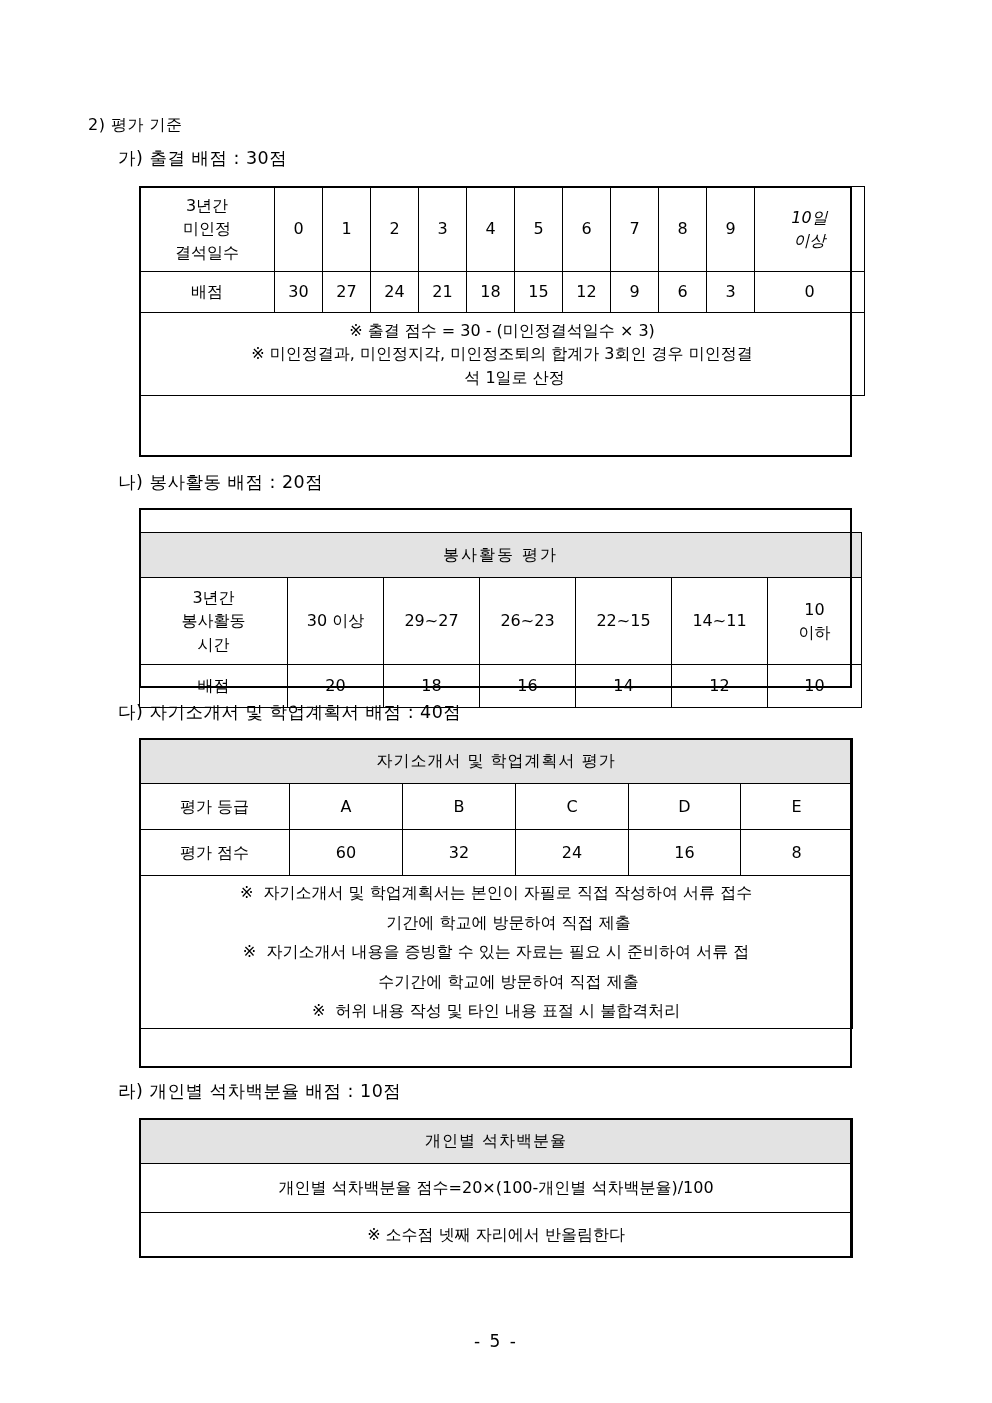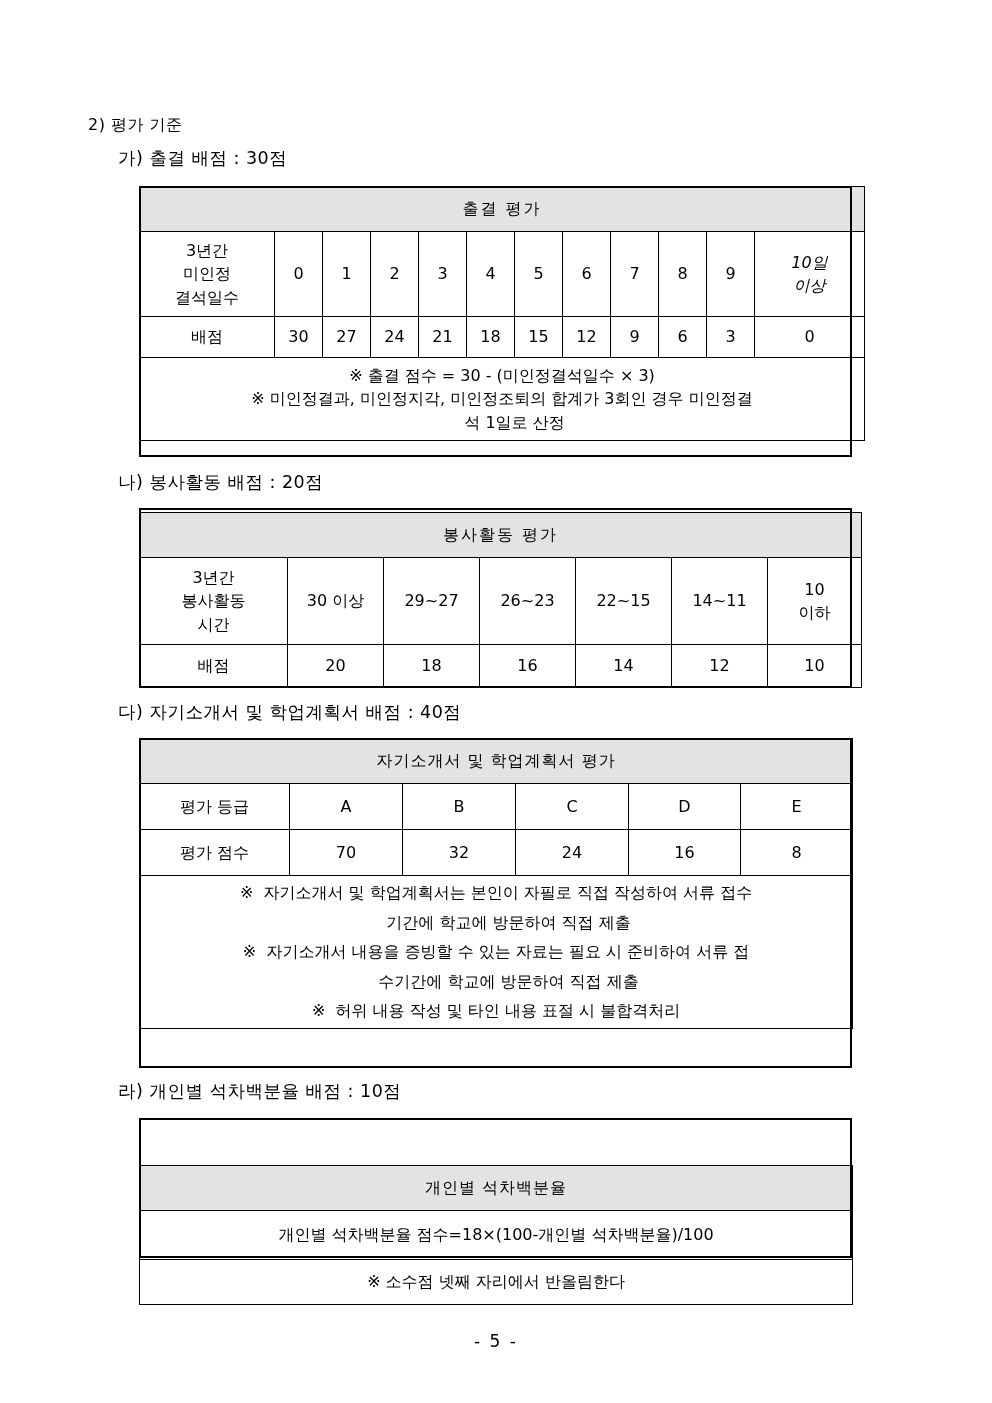--- a/index.html
+++ b/index.html
@@ -143,23 +143,20 @@
       <col style="width:48px">
         <col style="width:48px">
         <col style="width:48px">
       <col style="width:48px">
         <col style="width:48px">
         <col style="width:48px">
       <col style="width:48px">
       <col style="width:110px">
     </colgroup>
     <tbody>
-        <tr>
-      <td class="cap" colspan="12">출결  평가</td>
-    </tr>
     <tr>
       <td class="lbl-cell two-line" style="white-space:pre-line; height:84px;">3년간
 미인정
 결석일수</td>
       <td class="num-cell">0</td>
       <td class="num-cell">1</td>
       <td class="num-cell">2</td>
       <td class="num-cell">3</td>
       <td class="num-cell">4</td>
       <td class="num-cell">5</td>
@@ -190,21 +187,21 @@
         <span class="note-line">※ 미인정결과, 미인정지각, 미인정조퇴의 합계가 3회인 경우 미인정결</span>
         <span class="note-line cont">석 1일로 산정</span>
       </td>
     </tr>
   </tbody>
     </table>
   <div class="frame" style="top:186px;width:713px;height:271px;"></div>
 
   <div class="h-sub" style="top:470px;">나) 봉사활동 배점 : 20점</div>
 
-  <table class="tbl" style="top:512px;">
+  <table class="tbl" style="top:532px;">
     <colgroup>
       <col style="width:148px">
       <col style="width:96px">
         <col style="width:96px">
         <col style="width:96px">
       <col style="width:96px">
         <col style="width:96px">
       <col style="width:94px">
     </colgroup>
     <tbody>
@@ -254,51 +251,51 @@
     <tr>
       <td class="lbl-cell" style="height:45px;">평가 등급</td>
       <td class="num-cell">A</td>
       <td class="num-cell">B</td>
       <td class="num-cell">C</td>
       <td class="num-cell">D</td>
       <td class="num-cell">E</td>
     </tr>
     <tr>
       <td class="lbl-cell" style="height:45px;">평가 점수</td>
-      <td class="num-cell">70</td>
+      <td class="num-cell">60</td>
       <td class="num-cell">32</td>
       <td class="num-cell">24</td>
       <td class="num-cell">16</td>
       <td class="num-cell">8</td>
     </tr>
     <tr>
       <td class="note-cell" colspan="6" style="height:152px; line-height:1.85;text-align:center;">
         <span class="note-line">※  자기소개서 및 학업계획서는 본인이 자필로 직접 작성하여 서류 접수</span>
         <span class="note-line cont">기간에 학교에 방문하여 직접 제출</span>
         <span class="note-line">※  자기소개서 내용을 증빙할 수 있는 자료는 필요 시 준비하여 서류 접</span>
         <span class="note-line cont">수기간에 학교에 방문하여 직접 제출</span>
         <span class="note-line">※  허위 내용 작성 및 타인 내용 표절 시 불합격처리</span>
       </td>
     </tr>
   </tbody>
     </table>
   <div class="frame" style="top:738px;width:713px;height:330px;"></div>
 
   <div class="h-sub" style="top:1079px;">라) 개인별 석차백분율 배점 : 10점</div>
 
-  <table class="tbl" style="top:1165px;">
+  <table class="tbl" style="top:1118px;">
     <colgroup>
         <col style="width:713px">
       </colgroup>
     <tbody>
         <tr>
       <td class="cap cap-tight">개인별  석차백분율</td>
     </tr>
     <tr>
-      <td class="formula-cell">개인별 석차백분율 점수=18×(100-개인별 석차백분율)/100</td>
+      <td class="formula-cell">개인별 석차백분율 점수=20×(100-개인별 석차백분율)/100</td>
     </tr>
     <tr>
       <td class="note-single" style="height:44px;margin-top:48px;">※ 소수점 넷째 자리에서 반올림한다</td>
     </tr>
   </tbody>
     </table>
   <div class="frame" style="top:1118px;width:713px;height:140px;"></div>
 
   <div class="footer" style="top:1331px;">- 5 -</div>
 

